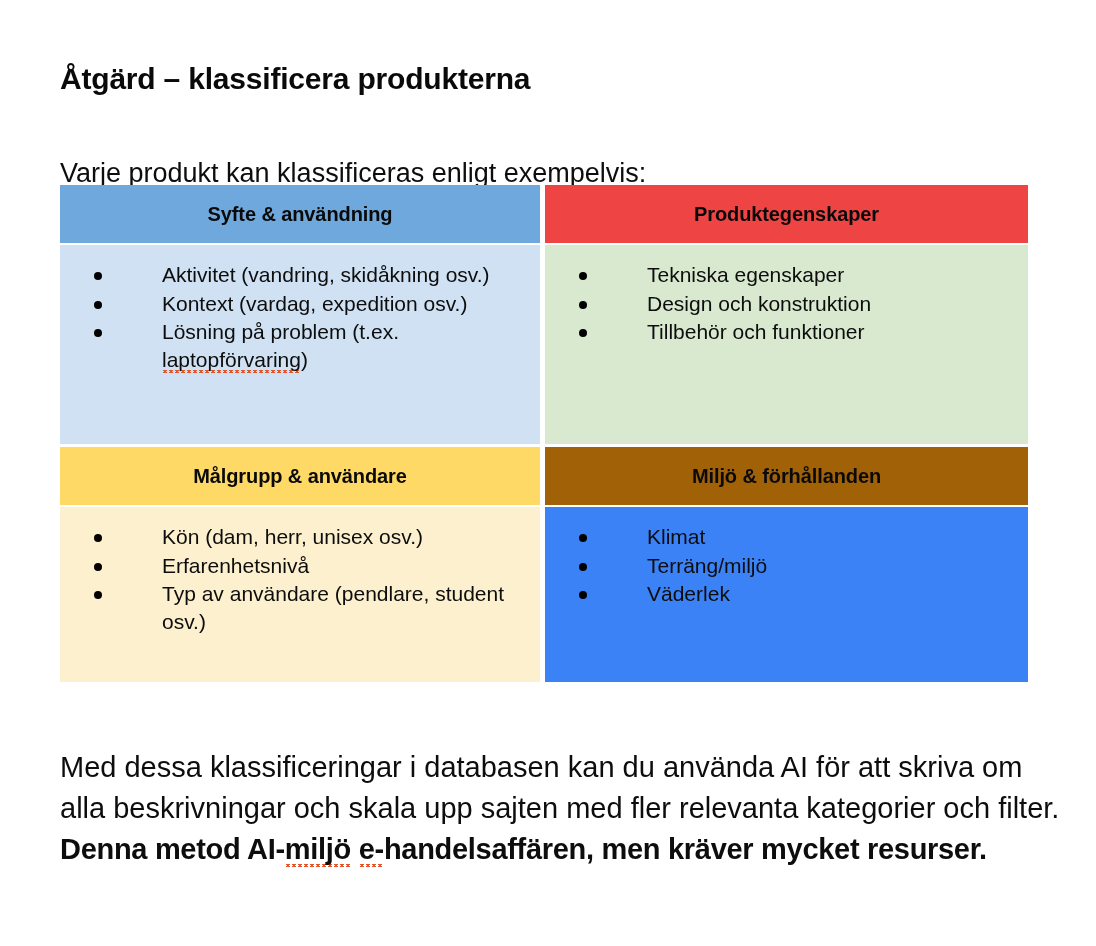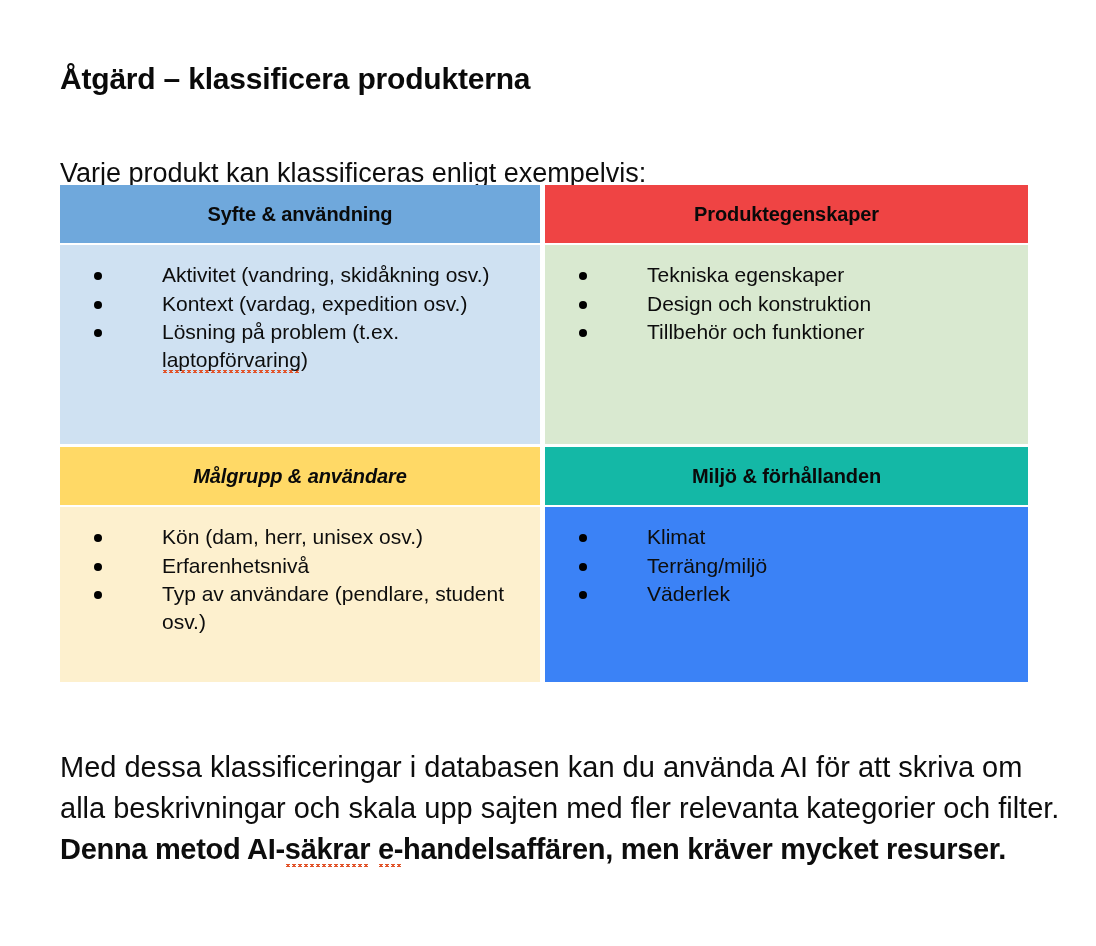--- a/index.html
+++ b/index.html
@@ -125,23 +125,23 @@
   .col-left .quad-body li { padding-left: 68px; }
   
   .col-right .quad-body { padding-left: 34px; }
   .col-right .quad-body li { padding-left: 68px; }
 
   
   .theme-blue   .quad-header { background: #6FA8DC; }
   .theme-blue   .quad-body   { background: #CFE1F2; }
   .theme-green  .quad-header { background: #ef4444; }
   .theme-green  .quad-body   { background: #D9E9D0; }
-  .theme-yellow .quad-header { background: #FFD966; font-style: italic; }
+  .theme-yellow .quad-header { background: #FFD966; }
   .theme-yellow .quad-body   { background: #FDF0CE; }
-  .theme-orange .quad-header { background: #14b8a6; }
+  .theme-orange .quad-header { background: #a16207; }
   .theme-orange .quad-body   { background: #3b82f6; }
 
   
   .outro {
     position: absolute;
     left: 60px;
     top: 718px;
     width: 1000px;
     font-size: 29px;
     line-height: 1.42;
@@ -261,16 +261,16 @@
               <span class="txt">Väderlek</span>
             </li>
           </ul>
         </div>
       </div>
     </div>
 
   </div>
 
   <p class="outro">
-    <span>Med dessa klassificeringar i databasen kan du använda AI för att skriva om alla beskrivningar och skala upp sajten med fler relevanta kategorier och filter. </span><b id="outro-bold">Denna metod AI-<span class="sq">säkrar</span> <span class="sq">e-</span>handelsaffären, men kräver mycket resurser.</b>
+    <span>Med dessa klassificeringar i databasen kan du använda AI för att skriva om alla beskrivningar och skala upp sajten med fler relevanta kategorier och filter. </span><b id="outro-bold">Denna metod AI-<span class="sq">miljö</span> <span class="sq">e-</span>handelsaffären, men kräver mycket resurser.</b>
   </p>
 
 </div>
 
 </body></html>

